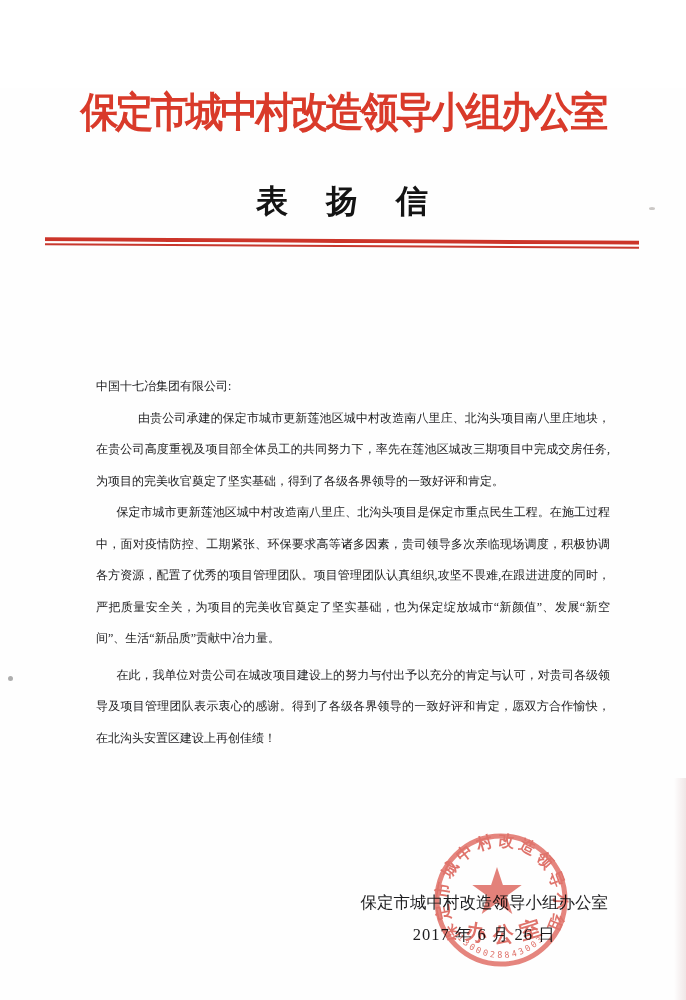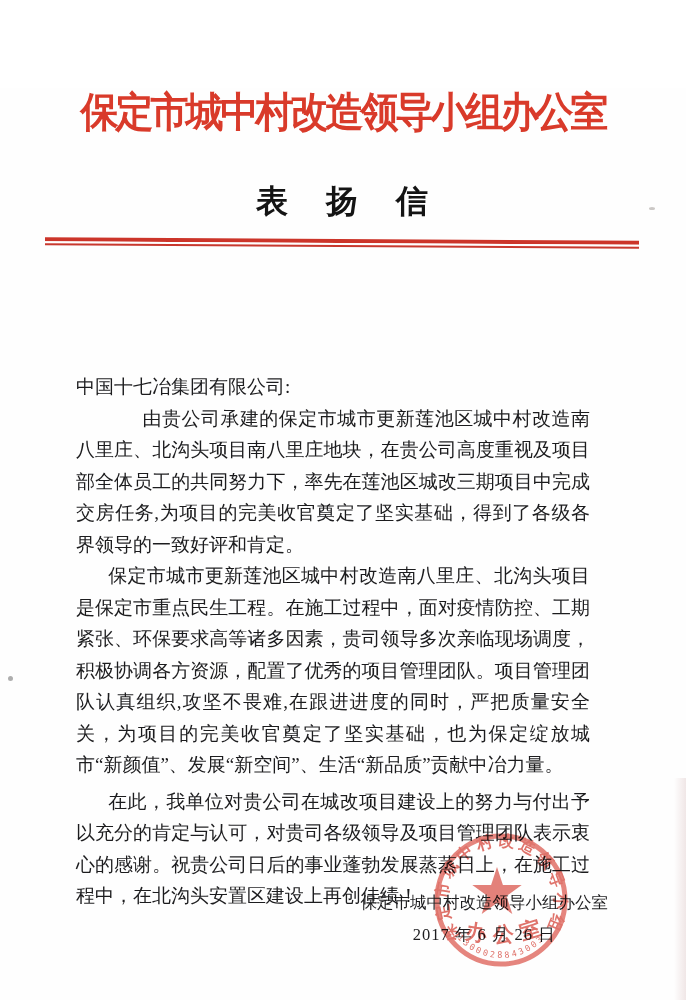--- a/index.html
+++ b/index.html
@@ -13,22 +13,22 @@
       transform:scaleY(1.08);white-space:nowrap;}
   .rule-top{position:absolute;left:45px;top:151px;width:594px;transform:rotate(0.35deg);}
   .rule-top .bar-a{height:4px;background:#cc352a;}
   .rule-top .bar-gap{height:2px;background:#fff;}
   .rule-top .bar-b{height:2px;background:#c8382e;}
 
   .doc-title{margin:44px 0 0;text-align:center;color:#141414;
       font-size:32px;font-weight:bold;word-spacing:26px;letter-spacing:2px;}
 
   
-  .body-text{position:absolute;left:76px;top:283px;width:514px;color:#1c1c1e;
-      font-size:19px;line-height:31.5px;text-align:justify;text-justify:inter-character;
+  .body-text{position:absolute;left:96px;top:283px;width:514px;color:#1c1c1e;
+      font-size:12px;line-height:31.5px;text-align:justify;text-justify:inter-character;
       text-align-last:left;}
   .salutation{margin:0;}
   .para{margin:0;}
   .para.p1{text-indent:3.5em;}
   .para.p2{text-indent:1.7em;}
   .para.p3{text-indent:1.7em;margin-top:5px;}
 
   
   .sign-block{position:absolute;right:78px;top:799px;text-align:center;color:#1c1c1e;}
   .sign-org{font-size:16.5px;line-height:31.5px;white-space:nowrap;}
@@ -58,21 +58,21 @@
     <div class="bar-gap"></div>
     <div class="bar-b"></div>
   </div>
 
   <div class="doc-title">表 扬 信</div>
 
   <div class="body-text">
     <p class="salutation">中国十七冶集团有限公司:</p>
     <p class="para p1">由贵公司承建的保定市城市更新莲池区城中村改造南八里庄、北沟头项目南八里庄地块，在贵公司高度重视及项目部全体员工的共同努力下，率先在莲池区城改三期项目中完成交房任务,为项目的完美收官奠定了坚实基础，得到了各级各界领导的一致好评和肯定。</p>
     <p class="para p2">保定市城市更新莲池区城中村改造南八里庄、北沟头项目是保定市重点民生工程。在施工过程中，面对疫情防控、工期紧张、环保要求高等诸多因素，贵司领导多次亲临现场调度，积极协调各方资源，配置了优秀的项目管理团队。项目管理团队认真组织,攻坚不畏难,在跟进进度的同时，严把质量安全关，为项目的完美收官奠定了坚实基础，也为保定绽放城市“新颜值”、发展“新空间”、生活“新品质”贡献中冶力量。</p>
-    <p class="para p3">在此，我单位对贵公司在城改项目建设上的努力与付出予以充分的肯定与认可，对贵司各级领导及项目管理团队表示衷心的感谢。祝贵公司日后的事业蓬勃发展蒸蒸日上，在施工过程中，在北沟头安置区建设上再创佳绩！</p>
+    <p class="para p3">在此，我单位对贵公司在城改项目建设上的努力与付出予以充分的肯定与认可，对贵司各级领导及项目管理团队表示衷心的感谢。得到了各级各界领导的一致好评和肯定，愿双方合作愉快，在北沟头安置区建设上再创佳绩！</p>
   </div>
 
   <div class="sign-block">
     <div class="sign-org">保定市城中村改造领导小组办公室</div>
     <div class="sign-date">2017 年 6 月 26 日</div>
   </div>
 
   <svg class="seal" viewBox="0 0 142 150" xmlns="http://www.w3.org/2000/svg">
     <defs>
       <path id="arcTop" d="M 29.9 109.1 A 54 54 0 1 1 114.2 104" fill="none"></path>

